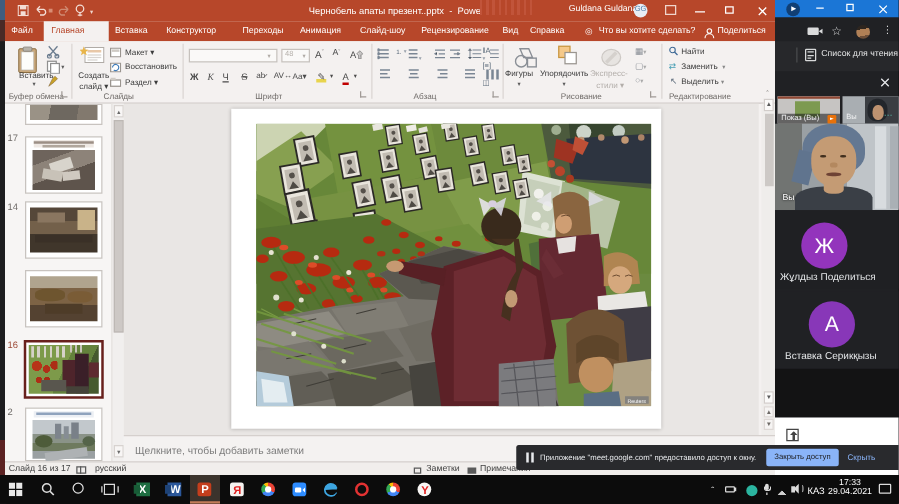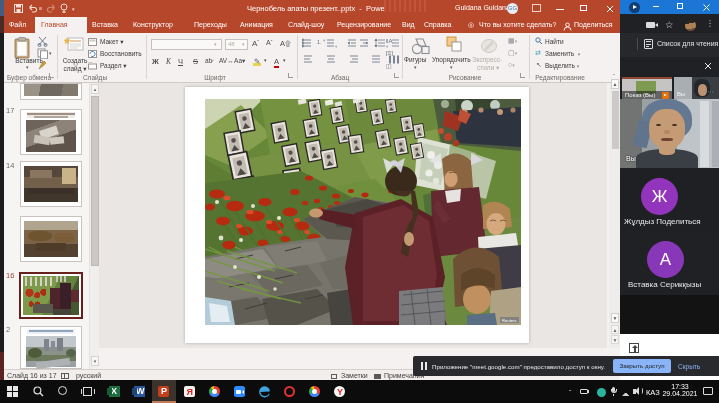--- a/index.html
+++ b/index.html
@@ -532,20 +532,23 @@
   </div>
 
   <div class="abs" id="vscroll" style="left:605px;top:83px;width:11px;height:265px;background:#efedeb">
     <div class="abs" style="left:2px;top:-4px;width:8px;height:10px;background:#fbfaf9;border:1px solid #d2cdca;color:#5a5a5a;font-size:5px;text-align:center;line-height:9px">▲</div>
     <div class="abs" style="left:3px;top:8px;width:7px;height:58px;background:#cdc9c6"></div>
     <div class="abs" style="left:2px;top:230px;width:8px;height:10px;background:#fbfaf9;border:1px solid #d2cdca;color:#5a5a5a;font-size:5px;text-align:center;line-height:9px">▼</div>
     <div class="abs" style="left:2px;top:242px;width:8px;height:9px;background:#f6f4f3;border:1px solid #ddd8d5;color:#6e6a67;font-size:5px;text-align:center;line-height:8px">▲</div>
     <div class="abs" style="left:2px;top:252px;width:8px;height:9px;background:#f6f4f3;border:1px solid #ddd8d5;color:#6e6a67;font-size:5px;text-align:center;line-height:8px">▼</div>
   </div>
 
+  <div class="abs" style="left:95px;top:348px;width:521px;height:21px;background:#f4f2f1;border-top:1px solid #d5d0cd">
+    <div class="abs" style="left:9px;top:7px;color:#7d7d7d;font-size:8.2px">Щелкните, чтобы добавить заметки</div>
+  </div>
 
   <div class="abs" style="left:0;top:369px;width:616px;height:11px;background:#f1eeec;border-top:1px solid #d5d0cd;color:#3f3f3f;font-size:7px">
     <span class="abs" style="left:3px;top:2px">Слайд 16 из 17</span>
     <span class="abs" style="left:57px;top:3px;width:8px;height:6px;border:1px solid #5a5a5a"></span>
     <span class="abs" style="left:60px;top:3px;width:1px;height:6px;background:#5a5a5a"></span>
     <span class="abs" style="left:72px;top:2px">русский</span>
     <span class="abs" style="left:327px;top:4px;width:6px;height:5px;border:1px solid #5a5a5a"></span>
     <span class="abs" style="left:337px;top:2px">Заметки</span>
     <span class="abs" style="left:370px;top:4px;width:7px;height:5px;background:#5a5a5a"></span>
     <span class="abs" style="left:380px;top:2px">Примечания</span>

